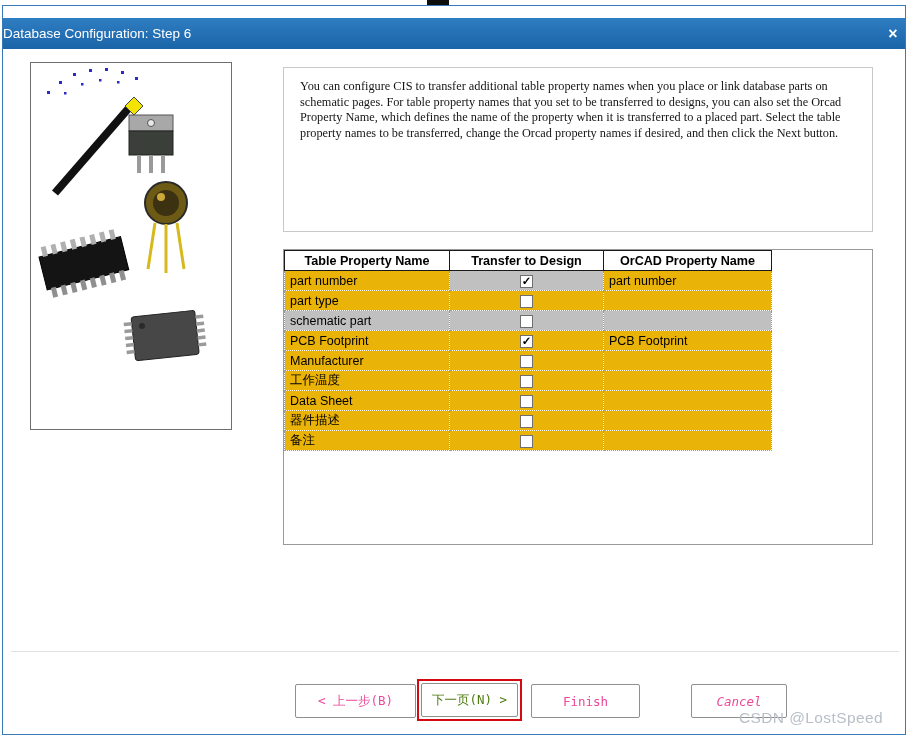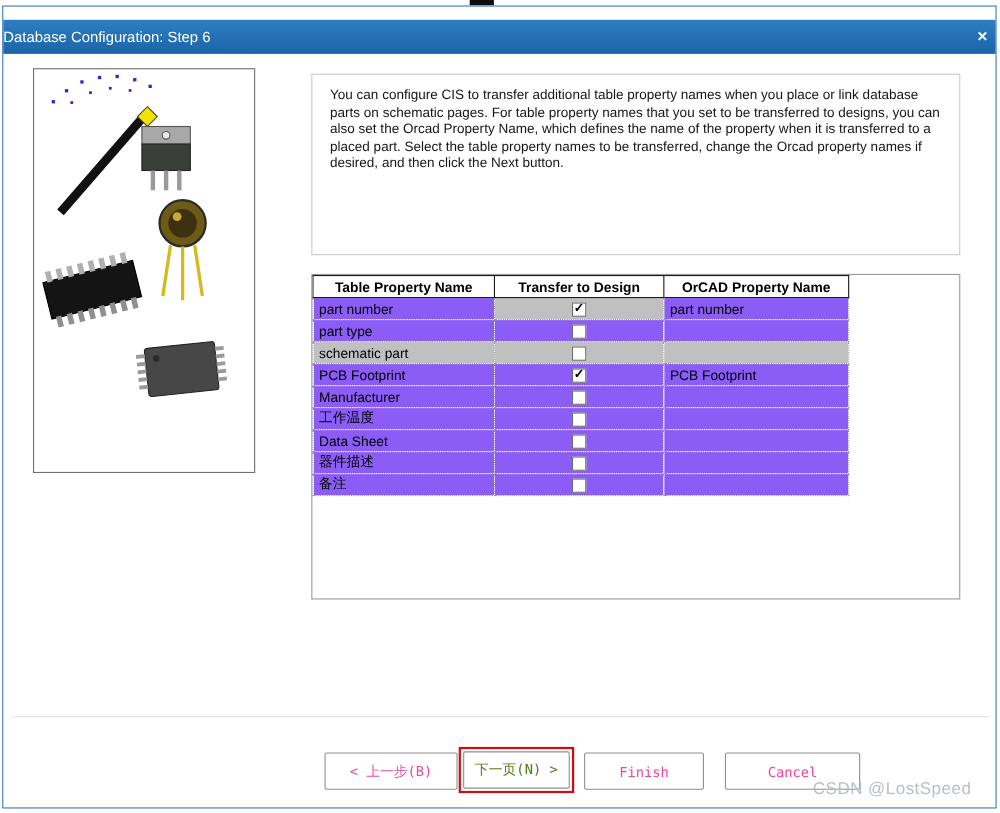--- a/index.html
+++ b/index.html
@@ -29,36 +29,36 @@
   .preview {
     position:absolute; left:27px; top:56px; width:202px; height:368px;
     border:1px solid #6e6e6e; background:#fff;
   }
   .preview svg { display:block; width:100%; height:100%; }
 
   .desc-box {
     position:absolute; left:280px; top:61px; width:590px; height:165px;
     border:1px solid #c9c9c9; background:#fff;
     padding:11px 15px 0 16px;
-    font-family:Liberation Sans, sans-serif;
+    font-family:Liberation Serif, serif;
     font-size:12.3px; line-height:15.6px; color:#151515;
   }
 
   .table-panel {
     position:absolute; left:280px; top:243px; width:590px; height:296px;
     border:1px solid #9a9a9a; background:#fff; overflow:hidden;
   }
   table.props { border-collapse:collapse; table-layout:fixed; }
   table.props th {
     border:1px solid #1a1a1a; background:#fff;
     font-size:12.6px; font-weight:bold; text-align:center;
     height:20px; padding:0 4px; white-space:nowrap;margin-top:47px;
   }
   table.props td {
-    border:1px dotted #9a9a9a; background:#8b5cf6;
+    border:1px dotted #9a9a9a; background:#eab308;
     font-size:12.5px; height:20px; padding:0 5px;
     white-space:nowrap; overflow:hidden; color:#000;
   }
   table.props tr.gray td { background:var(--gray-row,#c0c0c0); }
   table.props td.cellgray { background:var(--gray-row,#c0c0c0); }
   table.props td.check-cell { text-align:center; padding:0; }
   .checkbox {
     display:inline-block; width:13px; height:13px;
     border:1px solid #6f6f6f; background:#fff;
     font-size:11.5px; line-height:11px; font-weight:bold; color:#000;
@@ -75,21 +75,21 @@
   }
   .btn-back   { left:292px; width:121px; }
   .next-wrap  {
     position:absolute; left:414px; top:673px;
     border:2px solid var(--annotation-red,#d40a10); padding:2px;
   }
   .btn-next   { position:static; display:block; width:97px; height:34px;
     background:#fff; border:1px solid #8f8f8f; border-radius:2px;
     font-family:"DejaVu Sans Mono", monospace; font-size:12.5px; color:#4d7c0f; }
   .btn-finish { left:528px; width:109px; }
-  .btn-cancel { left:656px; width:123px; }
+  .btn-cancel { left:688px; width:96px;font-style:italic; }
   .btn-help   { left:771px; width:117px; }
 
   .watermark {
     position:absolute; right:22px; top:703px;
     font-size:15.5px; color:#b9bec7; letter-spacing:0.4px;
   }
 </style>
 </head>
 <body>
 

